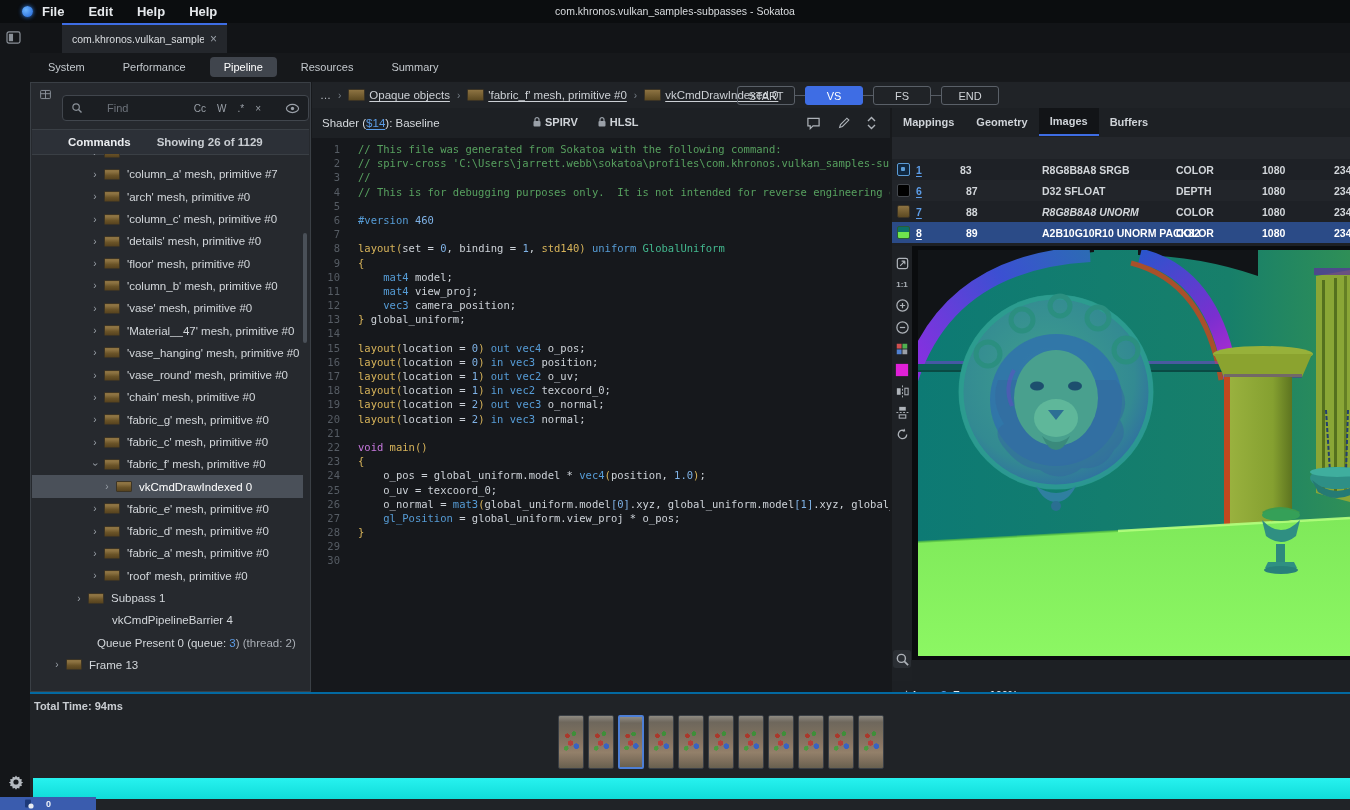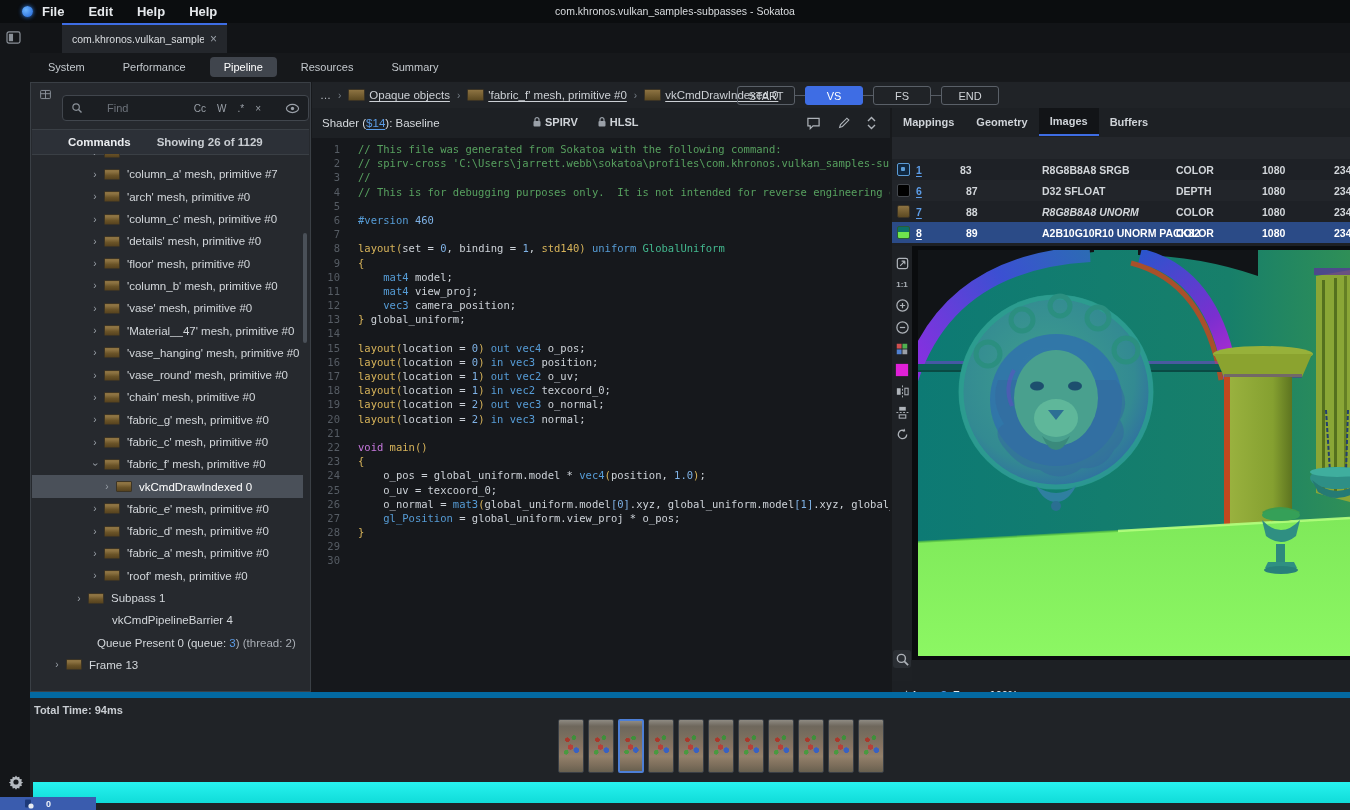--- a/index.html
+++ b/index.html
@@ -89,21 +89,21 @@
   .rthumb.tan{background:linear-gradient(180deg,#8d7342,#5d4a22);border:1px solid #3c3425;}
   .rthumb.normals{background:linear-gradient(180deg,#0d6f68 45%,#6fe44d 50%);border:1px solid #2a5c34;}
   #viewstrip{position:absolute;left:0;top:138px;width:20px;height:446px;background:#1e2125;}
   .vicon{position:absolute;left:1px;width:18px;height:18px;display:flex;align-items:center;justify-content:center;color:#aeb3b9;}
   #viewimg{position:absolute;left:20px;top:138px;width:438px;height:414px;background:#0a0c0e;overflow:hidden;}
   #scene{position:absolute;left:6px;top:4px;}
   #imgstatus{position:absolute;left:0;top:556px;width:458px;height:28px;display:flex;align-items:center;background:#1d2024;margin-top:17px;}
   #imgstatus .t{font-size:11px;font-weight:700;color:#e3e6e9;}
   #imgstatus .lnk{color:#5c9ce6;font-weight:700;font-size:11px;}
   
-  #bottompanel{left:30px;top:692px;width:1320px;height:118px;background:#202327;border-top:6px solid #0369a1;box-sizing:border-box;}
+  #bottompanel{left:30px;top:692px;width:1320px;height:118px;background:#202327;border-top:2px solid #0369a1;box-sizing:border-box;}
   #totaltime{position:absolute;left:4px;top:6px;font-size:11px;font-weight:700;color:#c9cdd2;}
   #thumbs{position:absolute;left:528px;top:21px;display:flex;gap:4px;}
   .fthumb{width:26px;height:54px;border:1px solid #3a3f45;border-radius:2px;box-sizing:border-box;background:
     radial-gradient(circle at 35% 38%, #a8392c 0 2.2px, transparent 2.5px),
     radial-gradient(circle at 62% 34%, #3f8f3a 0 2.2px, transparent 2.5px),
     radial-gradient(circle at 48% 52%, #b5403a 0 2.5px, transparent 2.8px),
     radial-gradient(circle at 72% 58%, #3a62c0 0 2.6px, transparent 3px),
     radial-gradient(circle at 30% 62%, #4a9a40 0 2.2px, transparent 2.5px),
     linear-gradient(180deg,#8e8a82 0%,#6e675c 12%,#7b6f5e 34%,#887463 52%,#93806a 70%,#7e6f5c 86%,#68604f 100%);}
   .fthumb.sel{border:2px solid #4d7fd6;}

